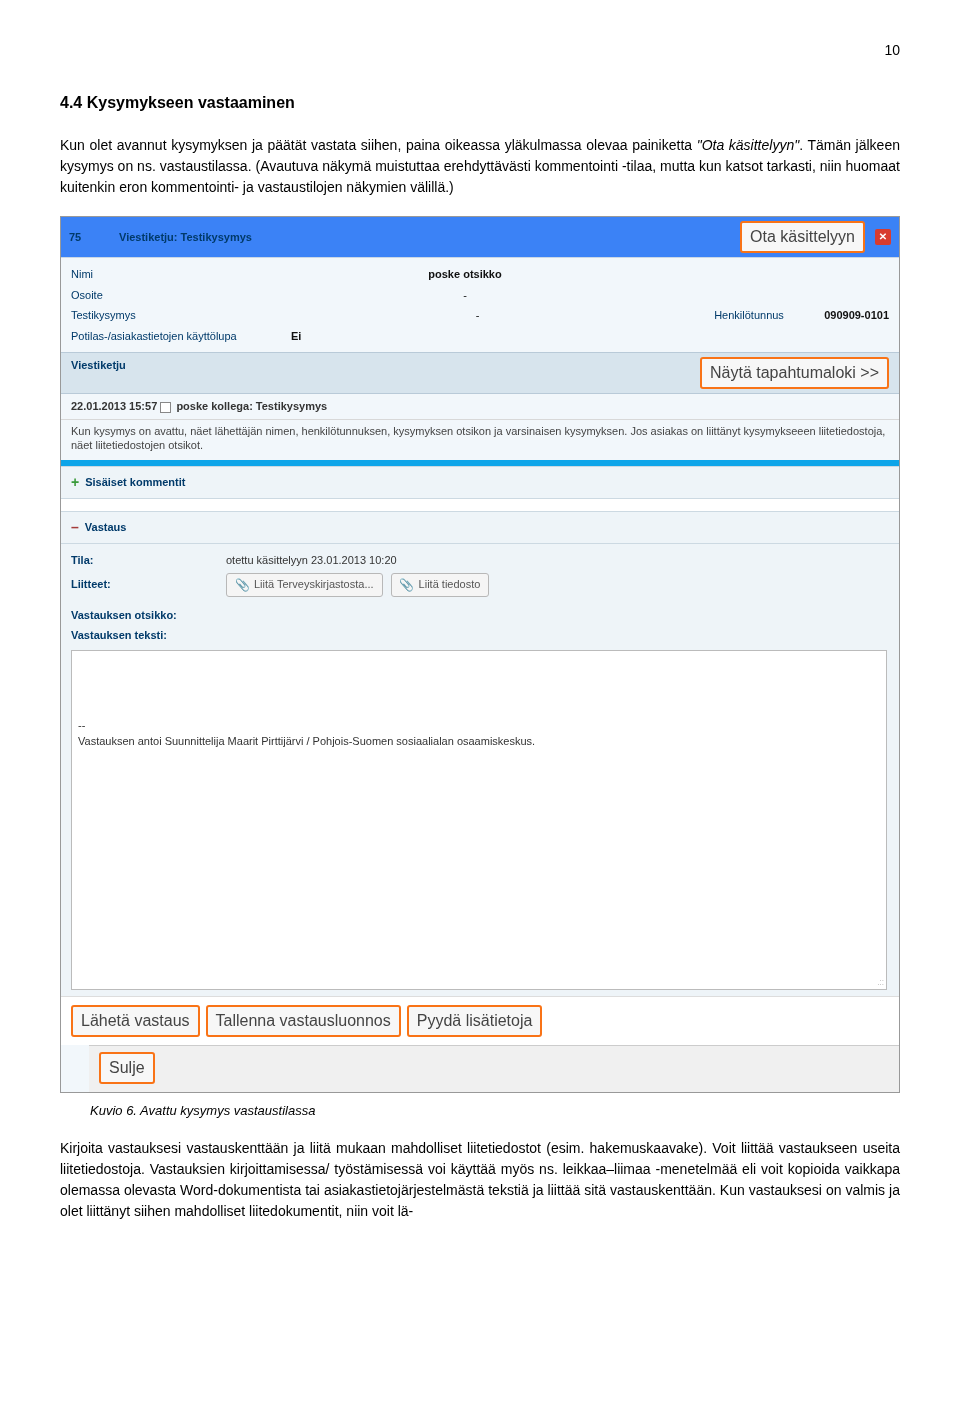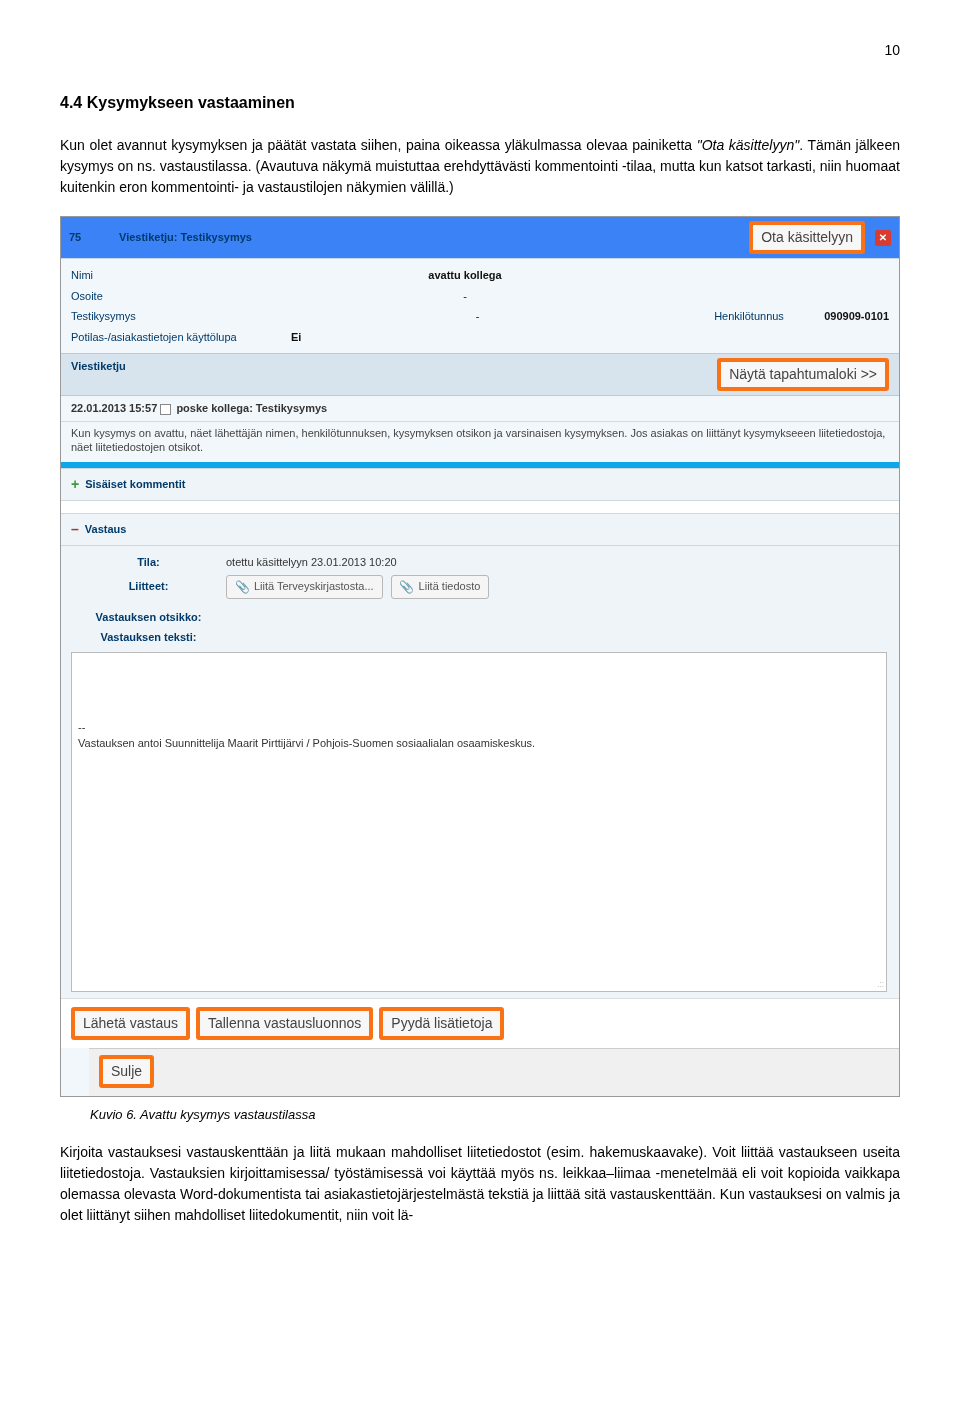--- a/index.html
+++ b/index.html
@@ -31,24 +31,24 @@
     border-bottom: 1px solid #c9d7e6;
     padding: 4px 8px;
     gap: 10px;
   }
   .hr-num { color: #013a6a; font-weight: bold; flex: 0 0 40px; }
   .hr-title { flex: 1; text-align: left; color: #013a6a; }
   .hr-title b { font-weight: bold; }
   .btn {
     display: inline-block;
     background: #f7f7f7;
-    border: 4px solid #f97316;
+    border: 2px solid #f97316;
     border-radius: 3px;
     padding: 2px 8px;
-    font-size: 14px;
+    font-size: 16px;
     color: #444;
     cursor: pointer;
   }
   .close-icon {
     width: 16px; height: 16px;
     background: #d83b2f;
     color: #fff;
     text-align: center;
     line-height: 15px;
     border-radius: 2px;
@@ -105,21 +105,21 @@
     display: flex;
     align-items: center;
     gap: 6px;
   }
   .plus-icon { color: #3a9a3a; font-weight: bold; font-size: 14px; }
   .minus-icon { color: #a43b3b; font-weight: bold; font-size: 14px; }
   .gap-strip { height: 12px; background: #fff; }
 
   .vastaus-body { background: #eef4f8; padding: 6px 10px; }
   .vb-row { display: flex; align-items: center; padding: 2px 0; }
-  .vb-label { color: #013a6a; font-weight: bold; width: 155px; text-align: center; }
+  .vb-label { color: #013a6a; font-weight: bold; width: 155px; }
   .vb-val { color: #333; }
   .attach-btn {
     display: inline-flex;
     align-items: center;
     gap: 4px;
     border: 1px solid #b8b8b8;
     background: #f5f5f5;
     border-radius: 3px;
     padding: 2px 8px;
     margin-right: 5px;
@@ -184,21 +184,21 @@
       <b>Viestiketju: </b>
       <b>Testikysymys</b>
     </span>
     <span class="btn">Ota käsittelyyn</span>
     <span class="close-icon">✕</span>
   </div>
 
   <div class="info-block">
     <div class="info-row">
       <span class="info-label">Nimi</span>
-      <span class="info-val bold center">avattu kollega</span>
+      <span class="info-val bold center">poske otsikko</span>
       <span style="width:200px"></span>
     </div>
     <div class="info-row">
       <span class="info-label">Osoite</span>
       <span class="info-val center">-</span>
       <span style="width:200px"></span>
     </div>
     <div class="info-row">
       <span class="info-label">Testikysymys</span>
       <span class="info-val center">-</span>

